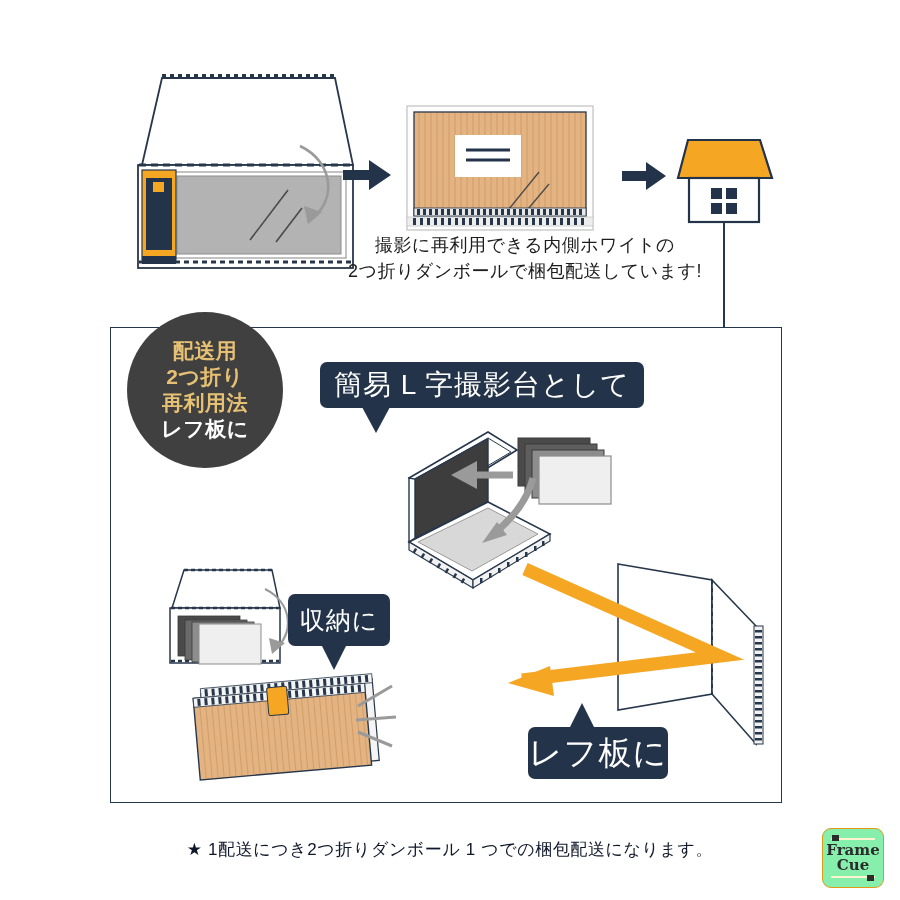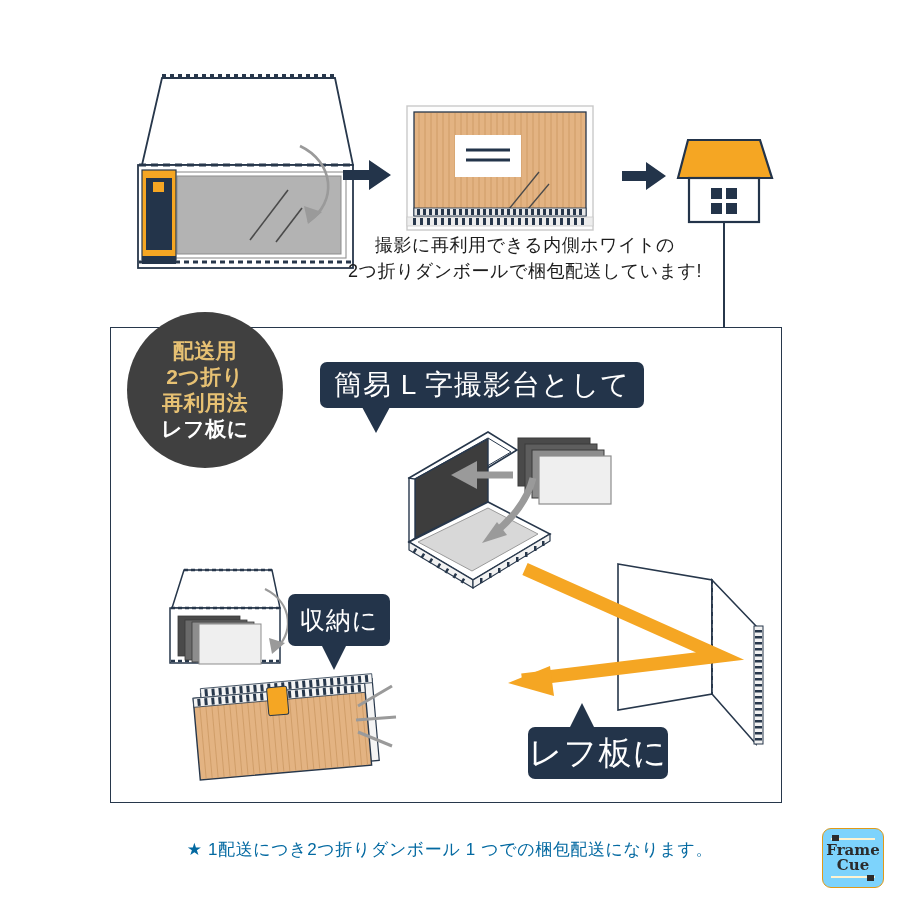--- a/index.html
+++ b/index.html
@@ -33,21 +33,21 @@
     letter-spacing: 0.5px;
     white-space: pre-line;
   }
   .footnote {
     position: absolute;
     left: 0;
     top: 838px;
     width: 900px;
     text-align: center;
     font-size: 17px;
-    color: #0369a1;
+    color: #0f172a;
     letter-spacing: 0.6px;
     font-weight: 500;
   }
 
   
   .badge {
     position: absolute;
     left: 127px;
     top: 312px;
     width: 156px;
@@ -131,21 +131,21 @@
     left: 723px; top: 222px;
     width: 2px; height: 106px;
     background: #27374b;
   }
 
   
   .logo {
     position: absolute;
     left: 822px; top: 828px;
     width: 60px; height: 58px;
-    background: #7dd3fc;
+    background: #86efac;
     border-radius: 9px;
     border: 1px solid #e09a18;
     display: flex; align-items: center; justify-content: center;
     flex-direction: column;
   }
   .logo .lt {
     font-family: "DejaVu Serif", serif;
     font-weight: bold;
     color: #2b2b2b;
     font-size: 15px;

